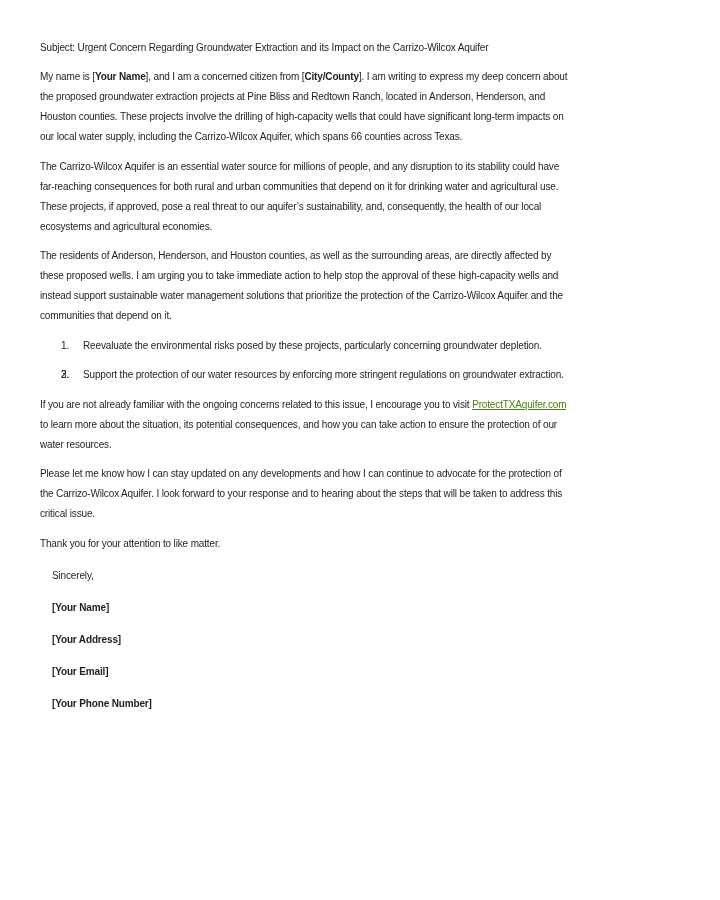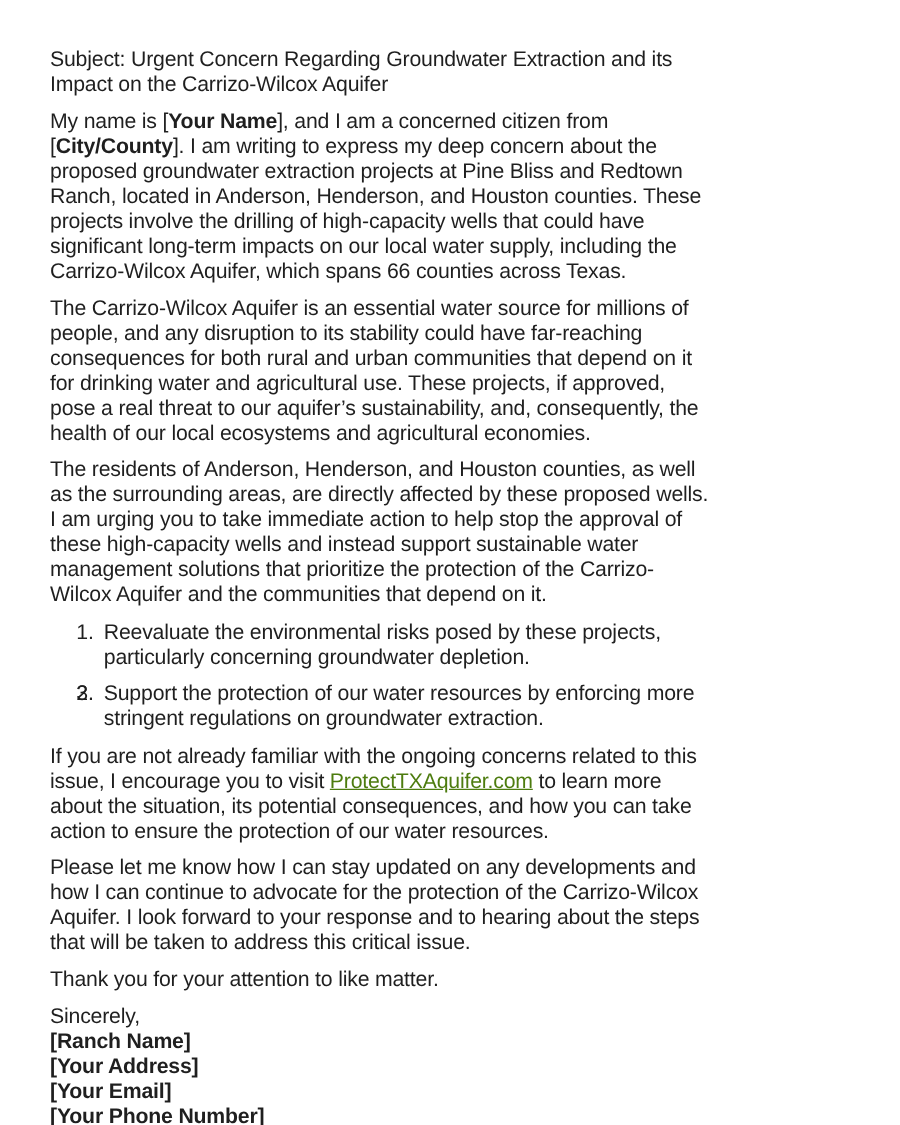--- a/index.html
+++ b/index.html
@@ -3,34 +3,34 @@
 <meta charset="utf-8">
 <style>
   html, body { margin: 0; padding: 0; background: #ffffff; }
   body { width: 720px; height: 900px; overflow: hidden; }
   .page {
     position: relative;
     width: 600px; height: 900px;
     box-sizing: border-box;
     padding: 38px 30px 0 40px;
     font-family: "Liberation Sans", sans-serif;
-    font-size: 17px;
+    font-size: 10px;
     line-height: 20px;
     color: #1f1f1f;
     letter-spacing: -0.15px;
     border-radius: 15px;
   }
   p { margin: 0 0 9.5px 0; }
   b { font-weight: bold; }
   .subject { margin-bottom: 9px; }
   ol { margin: 0; padding: 0; list-style: none; }
   ol li { position: relative; padding-left: 43px; margin-bottom: 9.5px; }
   ol li .num { position: absolute; left: 21px; top: 0; }
   a.link { color: #4d7c0f; text-decoration: underline; }
-  .closing-block p { margin: 0; }
+  .closing-block p { margin: 12px; }
 </style>
 </head>
 <body>
 
 <div class="page">
 
   <p class="subject">Subject: Urgent Concern Regarding Groundwater Extraction and its Impact on the Carrizo-Wilcox Aquifer</p>
 
 
   <p><span>My name is [</span><b>Your Name</b><span>], and I am a concerned citizen from [</span><b>City/County</b><span>]. I am writing to express my deep concern about the proposed groundwater extraction projects at Pine Bliss and Redtown Ranch, located in Anderson, Henderson, and Houston counties. These projects involve the drilling of high-capacity wells that could have significant long-term impacts on our local water supply, including the Carrizo-Wilcox Aquifer, which spans 66 counties across Texas.</span></p>
@@ -47,19 +47,19 @@
   </ol>
 
   <p><span>If you are not already familiar with the ongoing concerns related to this issue, I encourage you to visit </span><a class="link">ProtectTXAquifer.com</a><span> to learn more about the situation, its potential consequences, and how you can take action to ensure the protection of our water resources.</span></p>
 
   <p>Please let me know how I can stay updated on any developments and how I can continue to advocate for the protection of the Carrizo-Wilcox Aquifer. I look forward to your response and to hearing about the steps that will be taken to address this critical issue.</p>
 
   <p>Thank you for your attention to like matter.</p>
 
   <div class="closing-block">
     <p>Sincerely,</p>
-    <p><b>[Ranch Name]</b></p>
+    <p><b>[Your Name]</b></p>
     <p><b>[Your Address]</b></p>
     <p><b>[Your Email]</b></p>
     <p><b>[Your Phone Number]</b></p>
   </div>
 
 </div>
 
 </body></html>

